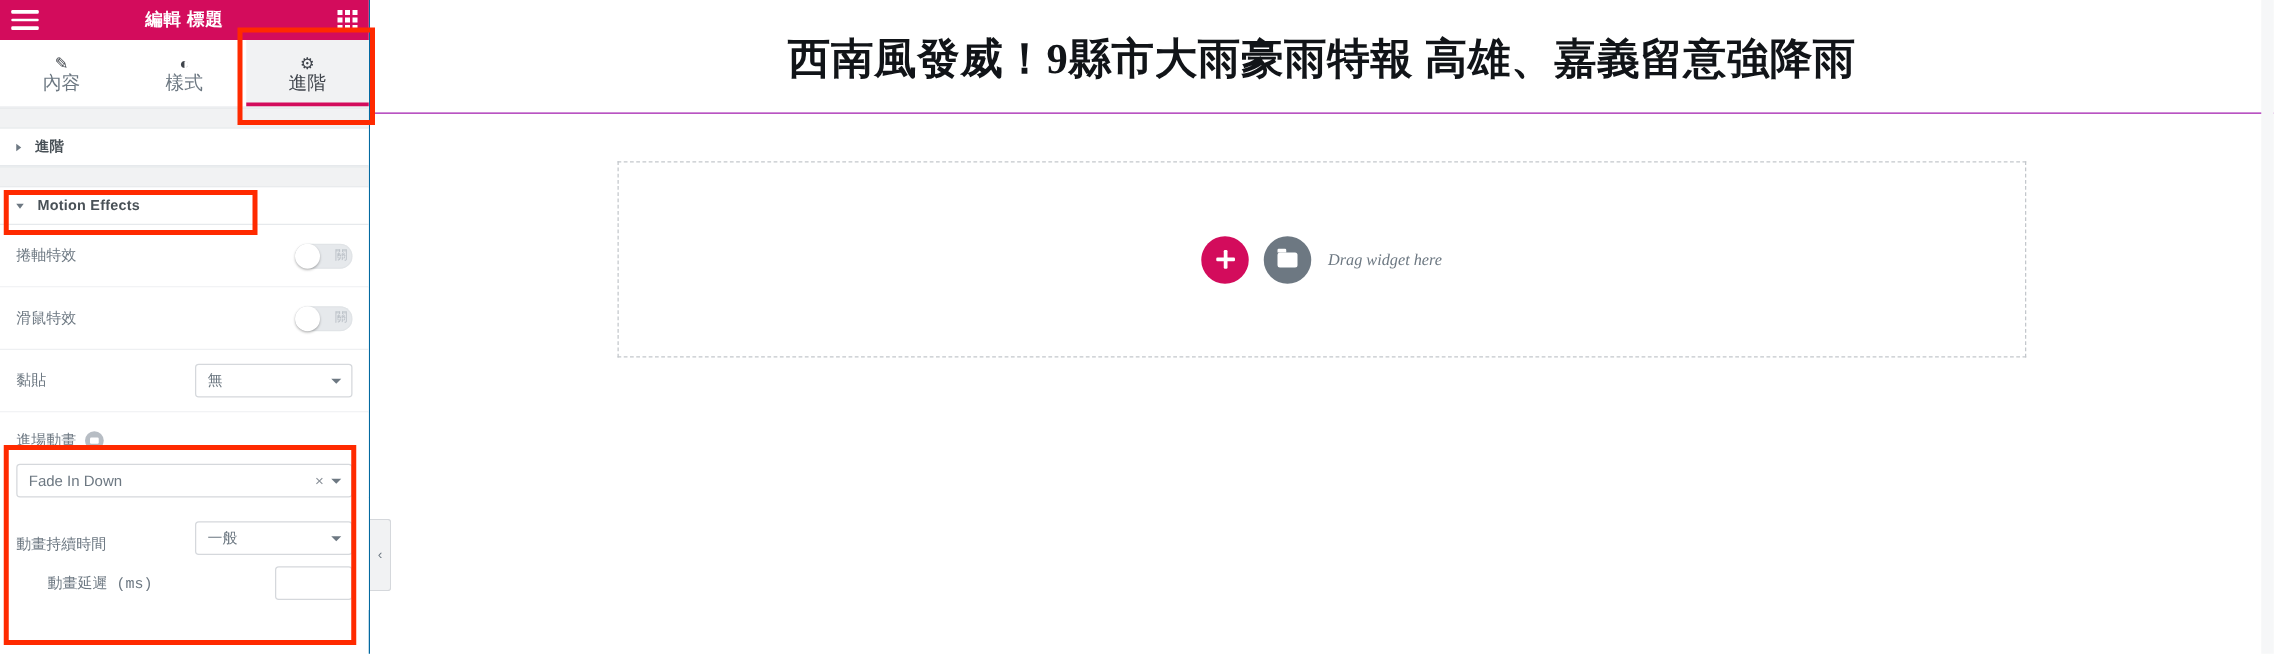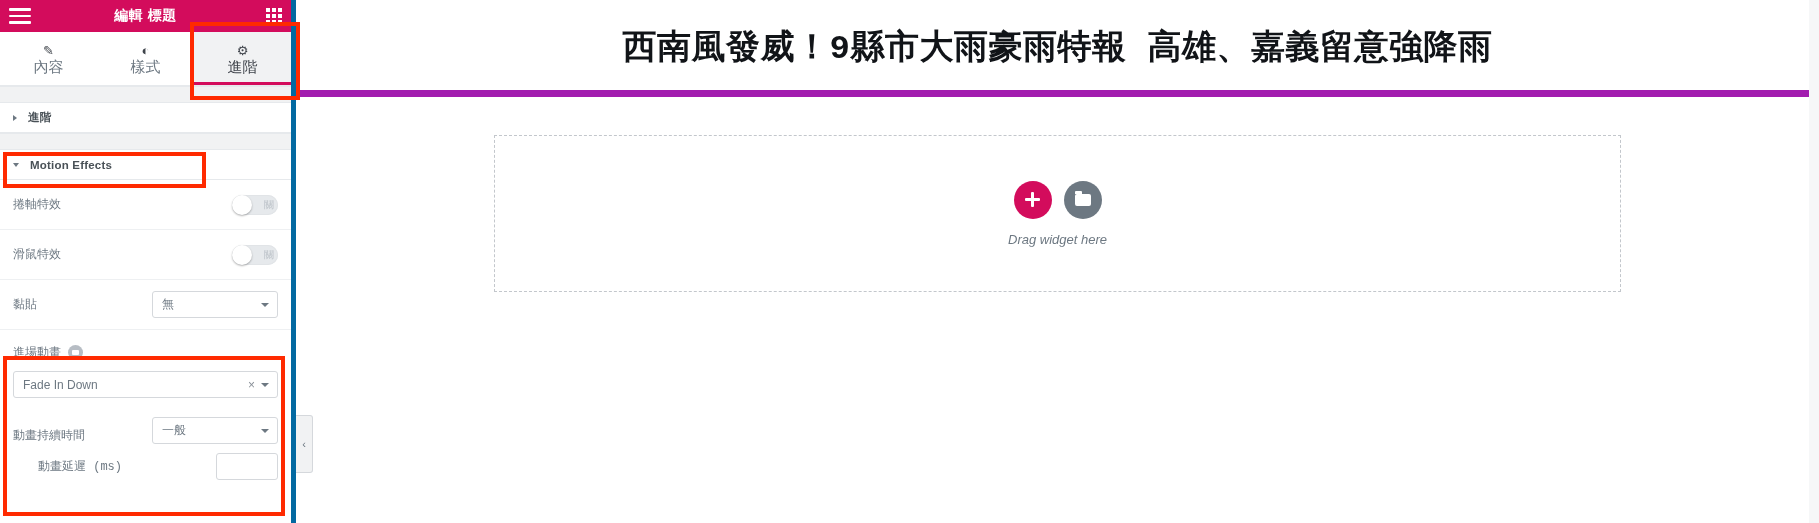--- a/index.html
+++ b/index.html
@@ -9,21 +9,21 @@
     font-family:"Liberation Sans","DejaVu Sans",sans-serif;
     overflow:hidden;
     position:relative;
   }
   #root{position:relative;width:1819px;height:523px;}
 
   
   .panel{
     position:absolute;left:0;top:0;width:296px;height:523px;
     background:#ffffff;
-    border-right:5px solid #0369a1;
+    border-right:1px solid #0369a1;
     box-sizing:border-box;
     z-index:5;
   }
   .panel-header{
     height:32px;background:#d30c5c;
     display:flex;align-items:center;justify-content:space-between;
     padding:0 9px;box-sizing:border-box;
   }
   .hamburger{width:22px;height:16px;display:flex;flex-direction:column;justify-content:space-between;cursor:pointer;}
   .hamburger i{display:block;height:2.6px;background:#fff;border-radius:1px;}
@@ -120,28 +120,29 @@
 
   
   .canvas{
     position:absolute;left:296px;top:0;right:0;bottom:0;background:#ffffff;
   }
   .page-title{
     text-align:center;
     font-size:34px;font-weight:700;color:#111418;
     letter-spacing:.5px;
     padding:24px 0 20px 0;
-    border-bottom:7px solid #a21caf;
-    font-family:Liberation Mono, monospace;
+    border-bottom:1px solid #a21caf;
+    font-family:Liberation Serif, serif;
   }
   .dropzone{
     margin:38px 198px 0 198px;height:155px;
     border:1px dashed #c3c7cc;
-    display:flex;flex-direction:column;align-items:center;justify-content:center;
+    display:flex;flex-direction:row;align-items:center;justify-content:center;
     gap:13px;
+    font-family:Liberation Serif, serif;
   }
   .dz-btns{display:flex;gap:12px;align-items:center;}
   .circ{width:38px;height:38px;border-radius:50%;display:flex;align-items:center;justify-content:center;cursor:pointer;}
   .circ.pink{background:#d30c5c;}
   .circ.gray{background:#6d7882;}
   .plus{position:relative;width:15px;height:15px;}
   .plus:before,.plus:after{content:"";position:absolute;background:#fff;border-radius:1px;}
   .plus:before{left:6px;top:0;width:3px;height:15px;}
   .plus:after{top:6px;left:0;height:3px;width:15px;}
   .folder{width:16px;height:12px;background:#fff;border-radius:2px;position:relative;}

